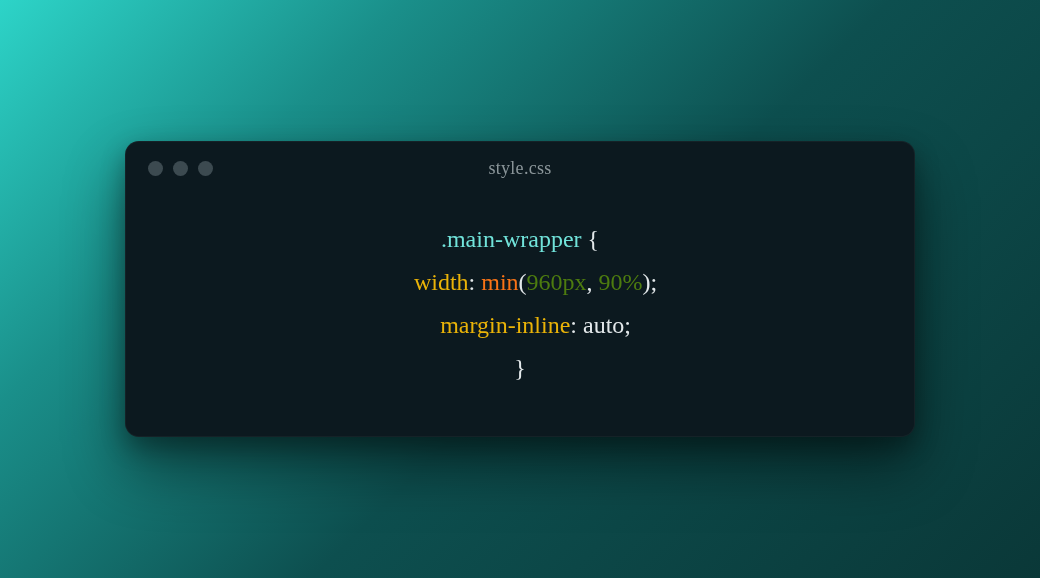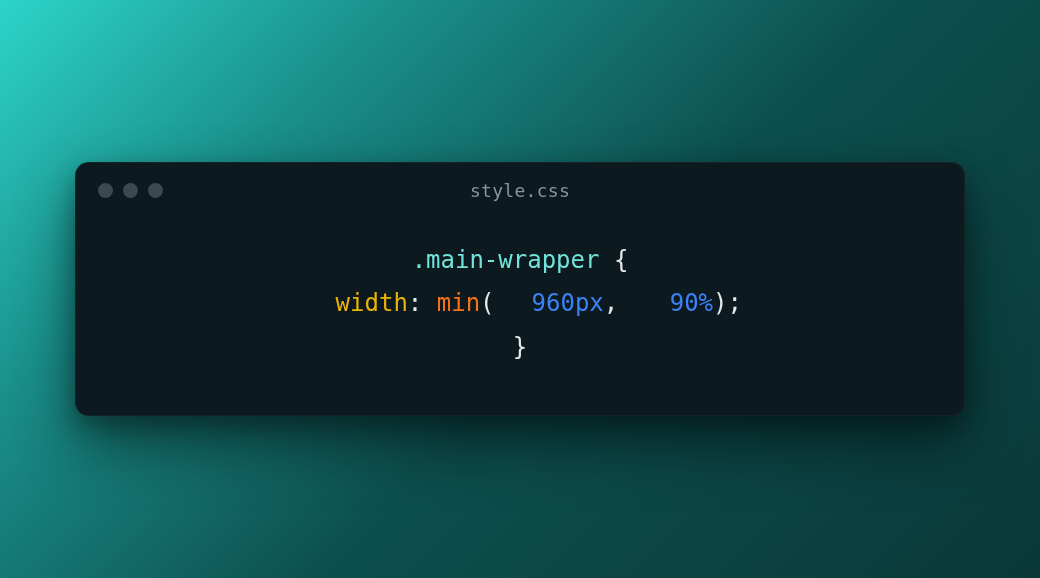--- a/index.html
+++ b/index.html
@@ -13,26 +13,27 @@
     height: 578px;
     background: linear-gradient(135deg, #2dd4c8 0%, #1a8f8a 25%, #0d4f4f 55%, #0a3838 100%);
     display: flex;
     align-items: center;
     justify-content: center;
     font-family: ui-monospace, SFMono-Regular, "SF Mono", Menlo, Monaco, Consolas, monospace;
     overflow: hidden;
   }
 
   .window {
-    width: 890px;
+    width: 790px;
     background: #0c191f;
     border-radius: 14px;
     box-shadow: 0 30px 60px rgba(0,0,0,0.45), 0 10px 25px rgba(0,0,0,0.3);
     overflow: hidden;
     border: 1px solid rgba(255,255,255,0.04);
+    font-family: Liberation Serif, serif;
   }
 
   .titlebar {
     height: 54px;
     display: flex;
     align-items: center;
     position: relative;
     padding: 0 22px;
   }
 
@@ -66,21 +67,21 @@
   }
 
   .indent {
     padding-left: 2.6ch;
   }
 
   .tok-punct   { color: #e3e8ea; }
   .tok-sel     { color: #71e3da; }
   .tok-prop    { color: #eab308; }
   .tok-func    { color: #f97316; }
-  .tok-num     { color: #3b82f6; margin-left: 37px; }
+  .tok-num     { color: #4d7c0f; }
   .tok-val     { color: #e3e8ea; }
 
   .code-line {
     white-space: pre;
     text-align: center;
   }
 </style>
 </head>
 <body>
 
@@ -93,17 +94,18 @@
       <span class="light"></span>
     </div>
     <div class="title">style.css</div>
   </div>
 
   <div class="code">
     <div class="code-line"><span class="tok-sel">.main-wrapper</span><span class="tok-punct"> </span><span class="tok-punct">{</span></div>
 
     <div class="code-line indent"><span class="tok-prop">width</span><span class="tok-punct">: </span><span class="tok-func">min</span><span class="tok-punct">(</span><span class="tok-num">960px</span><span class="tok-punct">, </span><span class="tok-num">90%</span><span class="tok-punct">)</span><span class="tok-punct">;</span></div>
 
+    <div class="code-line indent"><span class="tok-prop">margin-inline</span><span class="tok-punct">: </span><span class="tok-val">auto</span><span class="tok-punct">;</span></div>
 
     <div class="code-line"><span class="tok-punct">}</span></div>
   </div>
 
 </div>
 
 </body></html>

